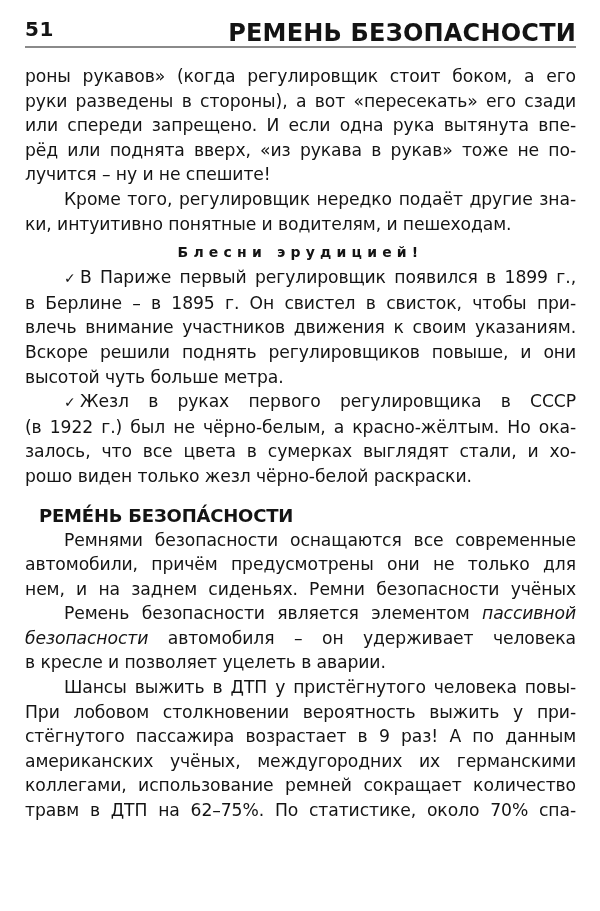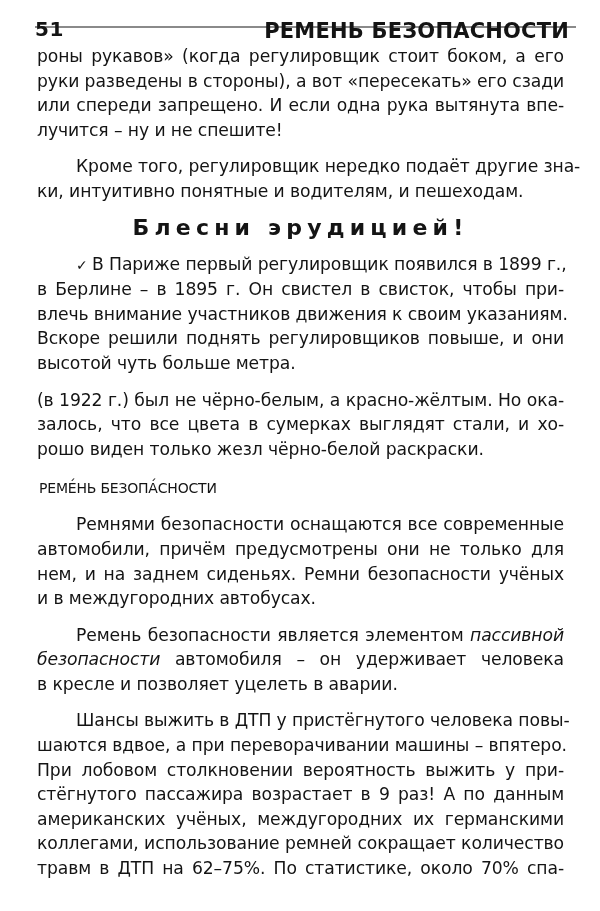--- a/index.html
+++ b/index.html
@@ -16,75 +16,74 @@
     color: #141414;
   }
   .page {
     position: absolute;
     left: 25px;
     top: 0;
     width: 551px;
   }
   .running-header {
     position: relative;
-    height: 28px;
+    height: 48px;
     border-bottom: 2px solid #8a8a8a;
     box-sizing: border-box;
-    margin-left: 10px;
   }
   .page-number {
     position: absolute;
     left: 0;
     top: 17px;
     font-weight: bold;
     font-size: 20px;
     letter-spacing: 0.5px;
   }
   .running-title {
     position: absolute;
-    right: 7px;
+    right: 0;
     top: 19px;
     font-weight: bold;
-    font-size: 21px;
+    font-size: 24px;
     letter-spacing: 0.2px;
   }
   .body-text {
     margin-top: 16px;
     font-size: 17.2px;
     line-height: 24.6px;
     letter-spacing: -0.1px;
   }
   .para {
-    margin: 12px;
+    margin: 0;
     text-align: justify;
     text-align-last: auto;
   }
   .para .line {
     display: block;
     text-align: justify;
     text-align-last: justify;
     white-space: nowrap;
   }
   .para .line.last {
     text-align-last: left;
   }
   .para .line.first {
     padding-left: 39px;
   }
   .sidebar-heading {
     text-align: center;
     font-weight: bold;
-    font-size: 22px;
+    font-size: 14px;
     letter-spacing: 5.2px;
-    margin: 4px 0 7px 0;
+    margin: 4px 0 1px 0;
     line-height: 24px;
   }
   .section-heading {
-    font-weight: normal;
-    font-size: 14px;
+    font-weight: bold;
+    font-size: 18px;
     line-height: 24px;
     margin: 15px 0 0 0;
     padding-left: 14px;
     letter-spacing: -0.2px;
     font-family: "DejaVu Sans", sans-serif;
   }
   .check {
     font-size: 14px;
     display: inline-block;
     width: 16px;
@@ -100,62 +99,62 @@
     <span class="page-number">51</span>
     <span class="running-title">РЕМЕНЬ БЕЗОПАСНОСТИ</span>
   </div>
 
   <div class="body-text">
 
     <p class="para">
       <span class="line">роны рукавов» (когда регулировщик стоит боком, а его</span>
       <span class="line">руки разведены в стороны), а вот «пересекать» его сзади</span>
       <span class="line">или спереди запрещено. И если одна рука вытянута впе-</span>
+      <span class="line">рёд или поднята вверх, «из рукава в рукав» тоже не по-</span>
       <span class="line last">лучится – ну и не спешите!</span>
     </p>
 
     <p class="para">
       <span class="line first">Кроме того, регулировщик нередко подаёт другие зна-</span>
       <span class="line last">ки, интуитивно понятные и водителям, и пешеходам.</span>
     </p>
 
     <div class="sidebar-heading">Блесни эрудицией!</div>
 
     <p class="para">
       <span class="line first"><span class="check">✓</span><span>В Париже первый регулировщик появился в 1899 г.,</span></span>
       <span class="line">в Берлине – в 1895 г. Он свистел в свисток, чтобы при-</span>
       <span class="line">влечь внимание участников движения к своим указаниям.</span>
       <span class="line">Вскоре решили поднять регулировщиков повыше, и они</span>
       <span class="line last">высотой чуть больше метра.</span>
     </p>
 
     <p class="para">
+      <span class="line first"><span class="check">✓</span><span>Жезл в руках первого регулировщика в СССР</span></span>
       <span class="line">(в 1922 г.) был не чёрно-белым, а красно-жёлтым. Но ока-</span>
       <span class="line">залось, что все цвета в сумерках выглядят стали, и хо-</span>
       <span class="line last">рошо виден только жезл чёрно-белой раскраски.</span>
     </p>
 
     <div class="section-heading">РЕМЕ́НЬ БЕЗОПА́СНОСТИ</div>
 
     <p class="para">
       <span class="line first">Ремнями безопасности оснащаются все современные</span>
       <span class="line">автомобили, причём предусмотрены они не только для</span>
       <span class="line">нем, и на заднем сиденьях. Ремни безопасности учёных</span>
-      <span class="line last">и в междугородних автобусах.</span>
     </p>
 
     <p class="para">
       <span class="line first"><span>Ремень безопасности является элементом </span><em>пассивной</em></span>
       <span class="line"><em>безопасности</em><span> автомобиля – он удерживает человека</span></span>
       <span class="line last">в кресле и позволяет уцелеть в аварии.</span>
     </p>
 
     <p class="para">
       <span class="line first">Шансы выжить в ДТП у пристёгнутого человека повы-</span>
-      <span class="line">шаются вдвое, а при переворачивании машины – впятеро.</span>
       <span class="line">При лобовом столкновении вероятность выжить у при-</span>
       <span class="line">стёгнутого пассажира возрастает в 9 раз! А по данным</span>
       <span class="line">американских учёных, междугородних их германскими</span>
       <span class="line">коллегами, использование ремней сокращает количество</span>
       <span class="line">травм в ДТП на 62–75%. По статистике, около 70% спа-</span>
 
     </p>
 
   </div>
 </div>

